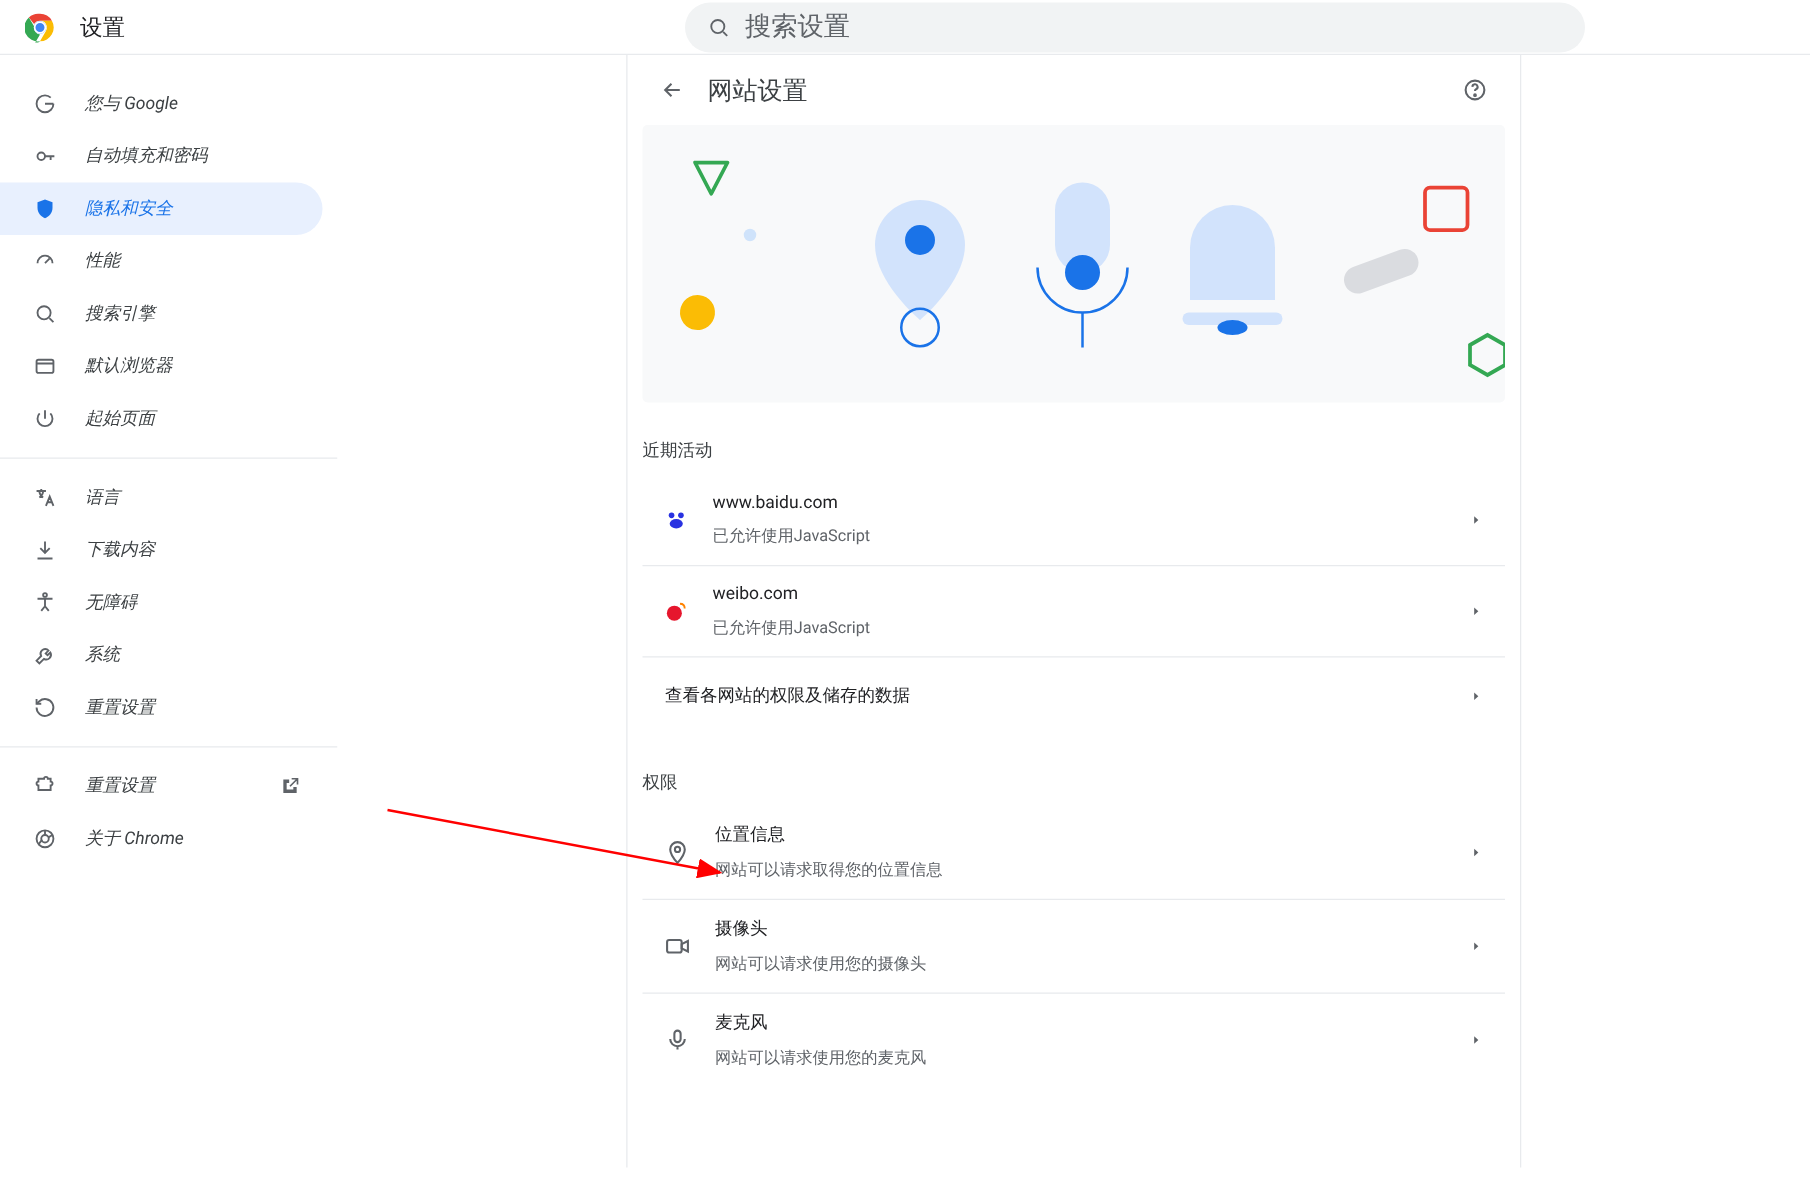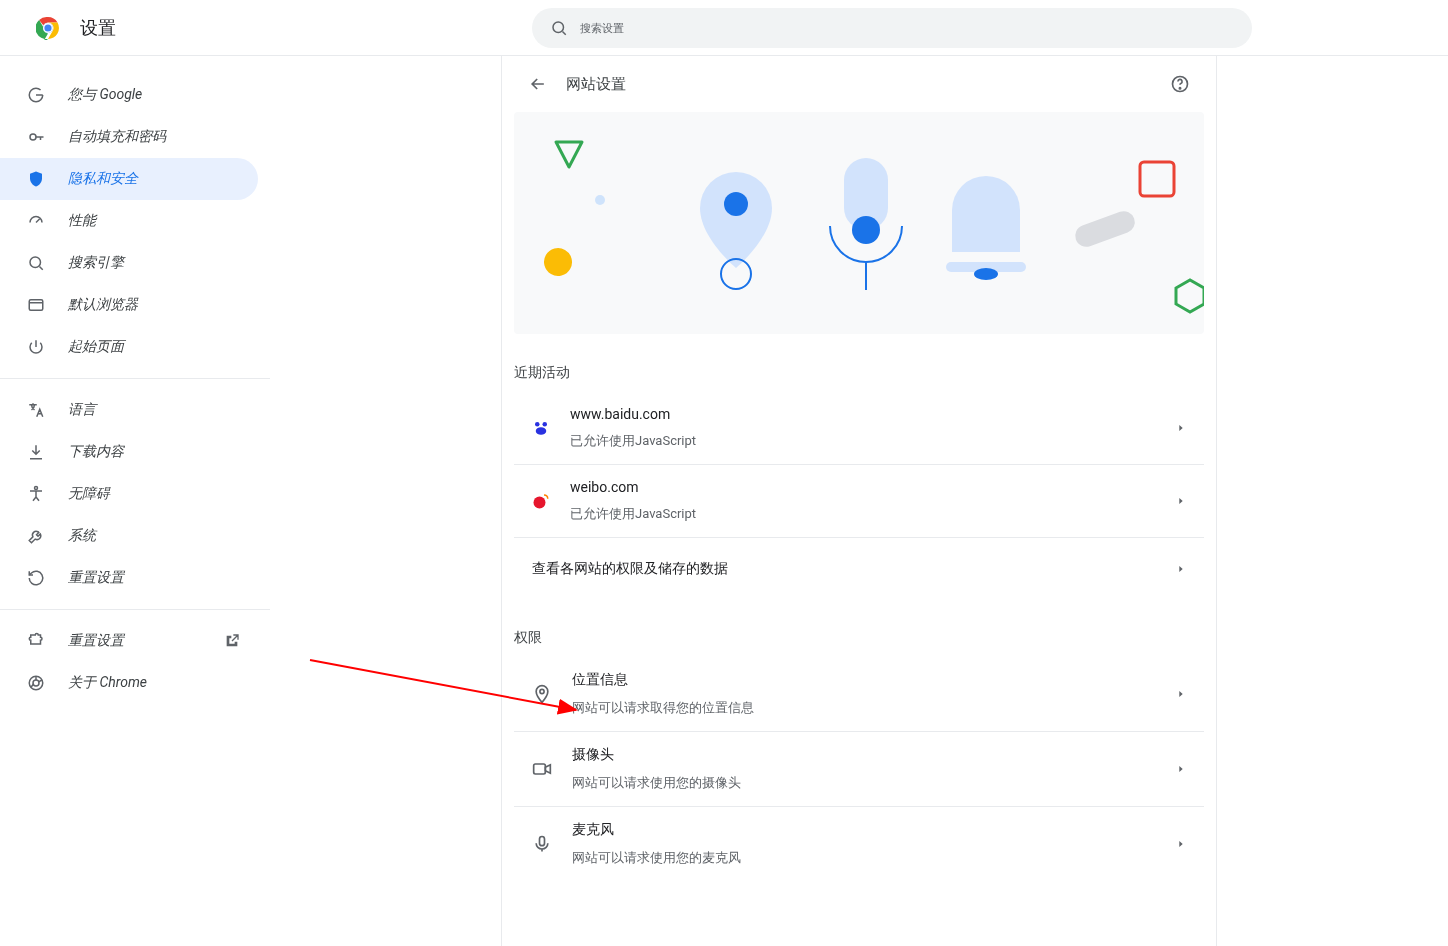--- a/index.html
+++ b/index.html
@@ -9,23 +9,23 @@
     font-family: "Segoe UI", Roboto, Arial, sans-serif;
     background: #fff;
     color: #202124;
     overflow: hidden;
   }
 
   
   .topbar {
     display: flex;
     align-items: center;
-    height: 56px;
+    height: 44px;
     border-bottom: 1px solid #e8eaed;
-    padding: 0 36px;
+    padding: 0 20px;
   }
   .topbar .chrome-logo {
     margin-right: 20px;
   }
   .topbar .title {
     font-size: 18px;
     color: #202124;
     flex: 0 0 auto;
   }
   .top-search {
@@ -37,21 +37,21 @@
     width: 720px;
     display: flex;
     align-items: center;
     padding: 0 18px;
     color: #5f6368;
   }
   .top-search input {
     border: none;
     background: transparent;
     outline: none;
-    font-size: 11px;
+    font-size: 21px;
     color: #3c4043;
     margin-left: 12px;
     flex: 1;
   }
   .top-search input::placeholder { color: #5f6368; }
 
   
   .body {
     display: flex;
     height: calc(946px - 56px);
@@ -121,21 +121,21 @@
     padding: 0 18px;
   }
   .back-btn {
     width: 36px; height: 36px;
     border-radius: 50%;
     display: flex; align-items: center; justify-content: center;
     color: #5f6368;
     cursor: pointer;
   }
   .panel-title {
-    font-size: 15px;
+    font-size: 20px;
     color: #3c4043;
     margin-left: 10px;
   }
   .help-btn {
     margin-left: auto;
     width: 36px; height: 36px;
     border-radius: 50%;
     display: flex; align-items: center; justify-content: center;
     color: #5f6368;
     cursor: pointer;

